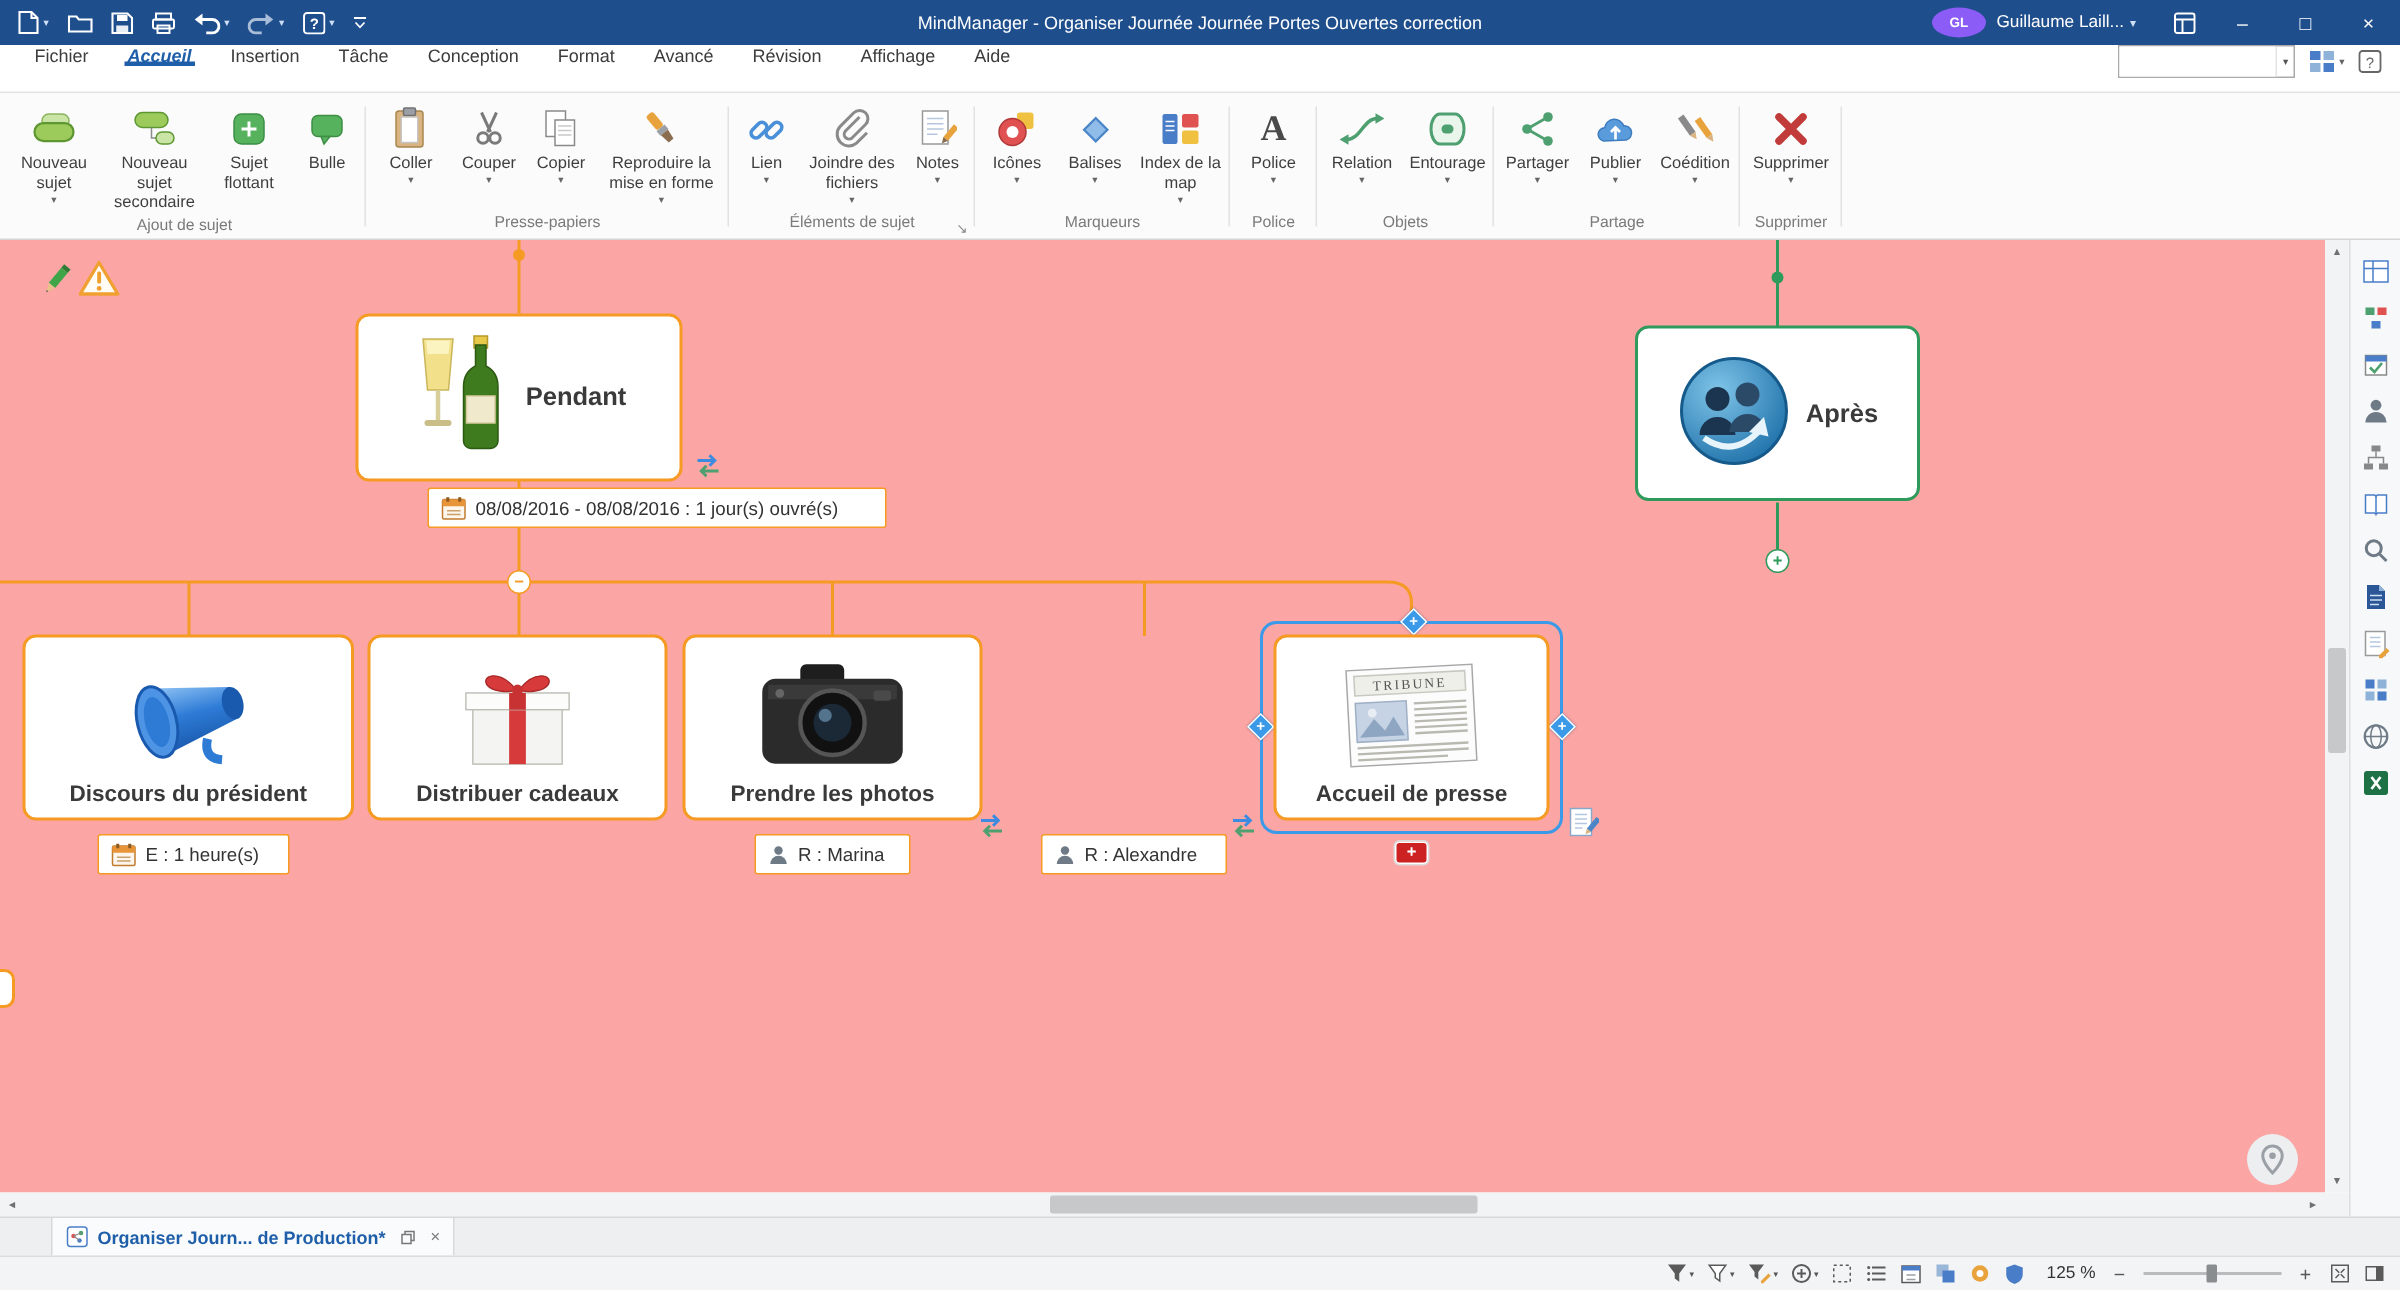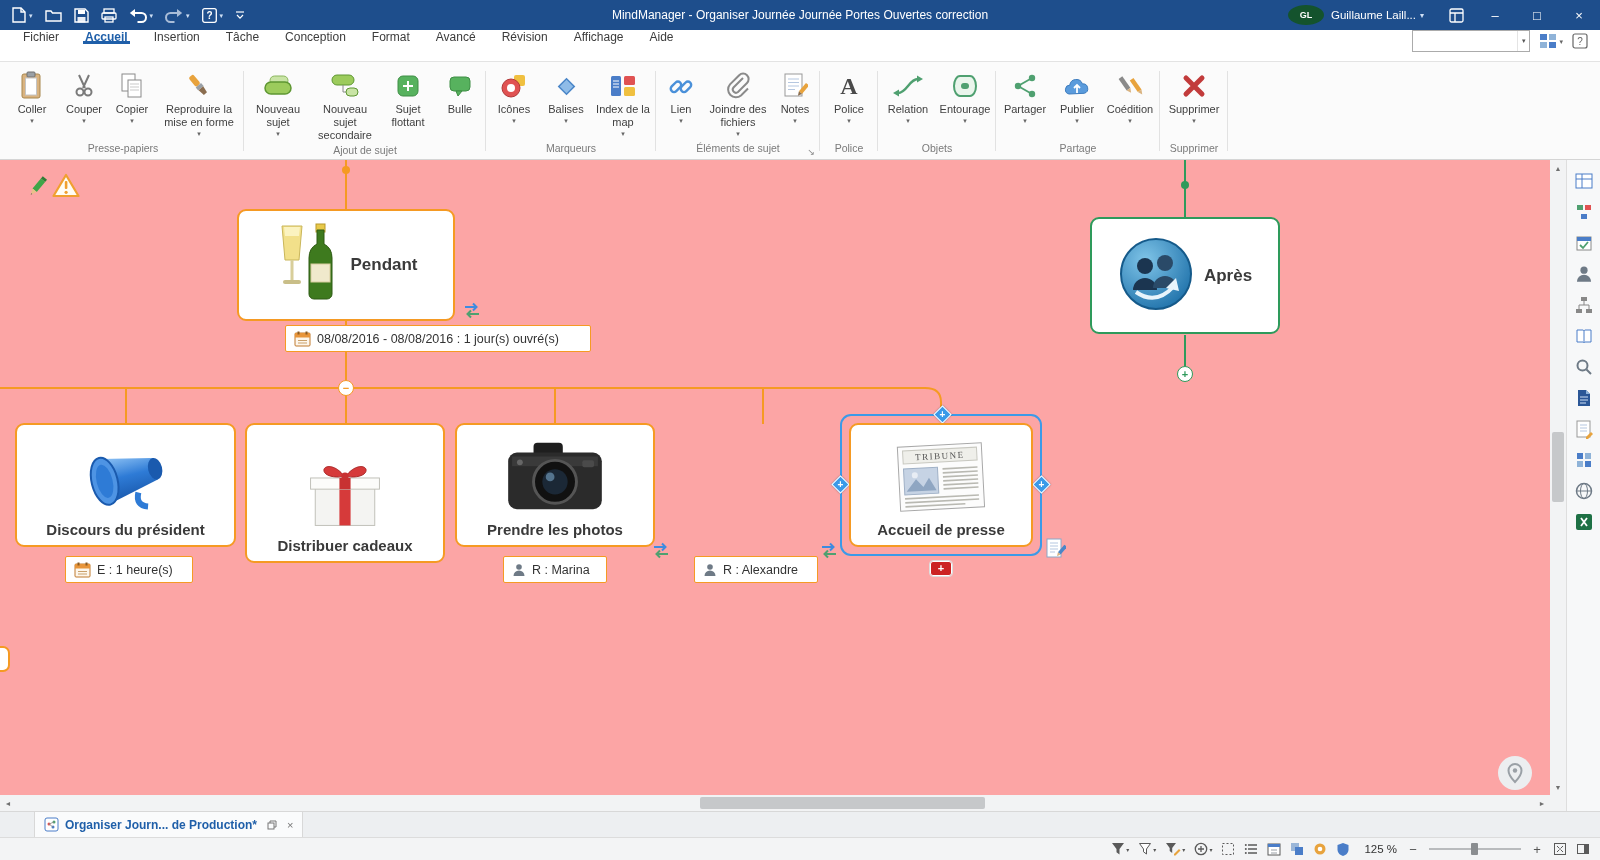--- a/index.html
+++ b/index.html
@@ -6,29 +6,29 @@
 body{font-family:"Liberation Sans","DejaVu Sans",sans-serif;background:#666;}
 .app{position:relative;width:1600px;height:860px;background:#fff;overflow:hidden;font-size:12px;color:#333;user-select:none;}
 
 
 .titlebar{position:absolute;left:0;top:0;width:100%;height:30px;background:#1E4E8C;color:#fff;}
 .qat{position:absolute;left:6px;top:0;height:30px;display:flex;align-items:center;}
 .qbtn{display:flex;align-items:center;gap:3px;padding:0 6px;height:100%;}
 .qchev{font-size:7px;color:#CFE0F5;line-height:1;}
 .title{position:absolute;left:50%;top:0;transform:translateX(-50%);height:30px;line-height:30px;font-size:12px;white-space:nowrap;}
 .tb-right{position:absolute;right:0;top:0;height:30px;display:flex;align-items:center;}
-.avatar{width:36px;height:20px;border-radius:50%;background:#14532d;color:#fff;font-size:9px;font-weight:bold;display:flex;align-items:center;justify-content:center;}
+.avatar{width:36px;height:20px;border-radius:50%;background:#8b5cf6;color:#fff;font-size:9px;font-weight:bold;display:flex;align-items:center;justify-content:center;}
 .uname{margin:0 4px 0 7px;font-size:11.5px;}
 .uchev{font-size:8px;margin-right:14px;color:#CFE0F5;}
 .wbtn{width:42px;height:30px;display:flex;align-items:center;justify-content:center;font-size:13px;color:#fff;}
 
 
 .tabrow{position:absolute;top:30px;left:0;width:100%;height:32px;background:#fff;border-bottom:1px solid #E3E3E3;display:flex;align-items:flex-start;padding-left:10px;}
 .rtab{display:flex;align-items:center;padding:0 13px;font-size:12px;color:#3C3C3C;position:relative;}
-.rtab.active{color:#1F5FA9;font-weight:bold;}
+.rtab.active{color:#1F5FA9;font-weight:bold;font-style:italic;}
 .rtab.active::after{content:"";position:absolute;left:11px;right:11px;bottom:0;height:3px;background:#1F5FA9;}
 .tabrow-right{margin-left:auto;display:flex;align-items:center;gap:9px;padding-right:12px;}
 .searchbox{display:flex;align-items:center;border:1px solid #ABABAB;height:22px;width:118px;background:#fff;}
 .searchbox input{flex:1;border:none;outline:none;height:100%;padding:0 5px;font-size:11px;min-width:0;font-family:inherit;}
 .sb-arrow{font-size:7px;color:#555;padding:0 4px;height:100%;display:flex;align-items:center;border-left:1px solid #E4E4E4;}
 .tr-icon{display:flex;align-items:center;gap:2px;}
 
 
 .ribbon{position:absolute;top:62px;left:0;width:100%;height:98px;background:#FBFBFB;border-bottom:1px solid #D5D5D5;display:flex;padding:1px 2px 0;}
 .rgroup{position:relative;display:flex;flex-direction:column;}
@@ -206,20 +206,64 @@
             <text x="8" y="12" font-size="10" text-anchor="middle" fill="#666">?</text>
           </svg>
       </span>
     </div>
   </div>
 
   <div class="ribbon">
 
     <div class="rgroup">
       <div class="rgroup-buttons">
+        <div class="rbtn" style="width:64px">
+          <span class="ricon">
+              <svg width="30" height="26">
+                <rect x="7" y="3" width="18" height="9" rx="4.5" fill="#C9E4A5" stroke="#8AB55E"></rect>
+                <rect x="2" y="9" width="26" height="12" rx="6" fill="#9CCB5C" stroke="#5E9732" stroke-width="1.5"></rect>
+              </svg>
+            </span>
+          <span class="lbl">Nouveau sujet</span>
+          <span class="chev">▾</span>
+        </div>
+        <div class="rbtn" style="width:70px">
+          <span class="ricon">
+              <svg width="30" height="28">
+                <rect x="2" y="3" width="22" height="10" rx="5" fill="#9CCB5C" stroke="#5E9732"></rect>
+                <path d="M13 13 v7 h4" fill="none" stroke="#8A8A8A"></path>
+                <rect x="16" y="16" width="12" height="8" rx="4" fill="#C9E4A5" stroke="#5E9732"></rect>
+              </svg>
+            </span>
+          <span class="lbl">Nouveau sujet secondaire</span>
+        </div>
+        <div class="rbtn" style="width:56px">
+          <span class="ricon">
+              <svg width="26" height="26">
+                <rect x="3" y="3" width="20" height="20" rx="5" fill="#57B25E" stroke="#3E8E45"></rect>
+                <path d="M13 8 v10 M8 13 h10" stroke="#fff" stroke-width="2"></path>
+              </svg>
+            </span>
+          <span class="lbl">Sujet flottant</span>
+        </div>
+        <div class="rbtn" style="width:48px">
+          <span class="ricon">
+              <svg width="26" height="26">
+                <rect x="3" y="4" width="20" height="14" rx="4" fill="#57B25E" stroke="#3E8E45"></rect>
+                <path d="M9 18 l2 5 4 -5 z" fill="#57B25E" stroke="#3E8E45"></path>
+              </svg>
+            </span>
+          <span class="lbl">Bulle</span>
+        </div>
+      </div>
+      <div class="rgroup-label">Ajout de sujet</div>
+    </div>
+
+    <div class="rgroup">
+      <div class="rgroup-buttons">
         <div class="rbtn" style="width:56px">
           <span class="ricon">
               <svg width="26" height="30">
                 <rect x="3" y="3" width="18" height="24" rx="2" fill="#D9B380" stroke="#A8874F"></rect>
                 <rect x="8" y="1" width="8" height="5" rx="1" fill="#9AA0A6" stroke="#707070"></rect>
                 <rect x="6.5" y="7" width="11" height="17" fill="#fff" stroke="#C4C4C4"></rect>
               </svg>
             </span>
           <span class="lbl">Coller</span>
           <span class="chev">▾</span>
@@ -254,102 +298,20 @@
                   <rect x="11.5" y="14" width="7" height="4" fill="#9AA0A6"></rect>
                   <path d="M12 18 h6 l-1 7 h-4 z" fill="#8A6D4F"></path>
                 </g>
               </svg>
             </span>
           <span class="lbl">Reproduire la mise en forme</span>
           <span class="chev">▾</span>
         </div>
       </div>
       <div class="rgroup-label">Presse-papiers</div>
-    </div>
-
-    <div class="rgroup">
-      <div class="rgroup-buttons">
-        <div class="rbtn" style="width:64px">
-          <span class="ricon">
-              <svg width="30" height="26">
-                <rect x="7" y="3" width="18" height="9" rx="4.5" fill="#C9E4A5" stroke="#8AB55E"></rect>
-                <rect x="2" y="9" width="26" height="12" rx="6" fill="#9CCB5C" stroke="#5E9732" stroke-width="1.5"></rect>
-              </svg>
-            </span>
-          <span class="lbl">Nouveau sujet</span>
-          <span class="chev">▾</span>
-        </div>
-        <div class="rbtn" style="width:70px">
-          <span class="ricon">
-              <svg width="30" height="28">
-                <rect x="2" y="3" width="22" height="10" rx="5" fill="#9CCB5C" stroke="#5E9732"></rect>
-                <path d="M13 13 v7 h4" fill="none" stroke="#8A8A8A"></path>
-                <rect x="16" y="16" width="12" height="8" rx="4" fill="#C9E4A5" stroke="#5E9732"></rect>
-              </svg>
-            </span>
-          <span class="lbl">Nouveau sujet secondaire</span>
-        </div>
-        <div class="rbtn" style="width:56px">
-          <span class="ricon">
-              <svg width="26" height="26">
-                <rect x="3" y="3" width="20" height="20" rx="5" fill="#57B25E" stroke="#3E8E45"></rect>
-                <path d="M13 8 v10 M8 13 h10" stroke="#fff" stroke-width="2"></path>
-              </svg>
-            </span>
-          <span class="lbl">Sujet flottant</span>
-        </div>
-        <div class="rbtn" style="width:48px">
-          <span class="ricon">
-              <svg width="26" height="26">
-                <rect x="3" y="4" width="20" height="14" rx="4" fill="#57B25E" stroke="#3E8E45"></rect>
-                <path d="M9 18 l2 5 4 -5 z" fill="#57B25E" stroke="#3E8E45"></path>
-              </svg>
-            </span>
-          <span class="lbl">Bulle</span>
-        </div>
-      </div>
-      <div class="rgroup-label">Ajout de sujet</div>
-    </div>
-
-    <div class="rgroup">
-      <div class="rgroup-buttons">
-        <div class="rbtn" style="width:52px">
-          <span class="ricon">
-              <svg width="28" height="28">
-                <rect x="14" y="3" width="11" height="11" rx="2" fill="#F0C040"></rect>
-                <circle cx="11" cy="16" r="9" fill="#E05252" stroke="#B03838"></circle>
-                <circle cx="11" cy="16" r="4" fill="#fff"></circle>
-              </svg>
-            </span>
-          <span class="lbl">Icônes</span>
-          <span class="chev">▾</span>
-        </div>
-        <div class="rbtn" style="width:52px">
-          <span class="ricon">
-              <svg width="28" height="28">
-                <rect x="9" y="9" width="11" height="11" fill="#8FBCE8" stroke="#4A86C8" stroke-width="1.5" transform="rotate(45 14.5 14.5)"></rect>
-              </svg>
-            </span>
-          <span class="lbl">Balises</span>
-          <span class="chev">▾</span>
-        </div>
-        <div class="rbtn" style="width:62px">
-          <span class="ricon">
-              <svg width="28" height="28">
-                <rect x="2" y="4" width="10" height="20" rx="1.5" fill="#4A7DC8"></rect>
-                <path d="M4 9 h6 M4 12 h6 M4 15 h6" stroke="#fff"></path>
-                <rect x="15" y="4" width="11" height="9" rx="1.5" fill="#E05252"></rect>
-                <rect x="15" y="15" width="11" height="9" rx="1.5" fill="#F0C040"></rect>
-              </svg>
-            </span>
-          <span class="lbl">Index de la map</span>
-          <span class="chev">▾</span>
-        </div>
-      </div>
-      <div class="rgroup-label">Marqueurs</div>
     </div>
 
     <div class="rgroup">
       <div class="rgroup-buttons">
         <div class="rbtn" style="width:46px">
           <span class="ricon">
               <svg width="28" height="28">
                 <g fill="none" stroke="#4A90D9" stroke-width="2.4">
                   <rect x="3" y="11.5" width="12" height="6.5" rx="3.2" transform="rotate(-45 9 14.8)"></rect>
                   <rect x="13" y="11.5" width="12" height="6.5" rx="3.2" transform="rotate(-45 19 14.8)"></rect>
@@ -378,20 +340,58 @@
                   <path d="M18.5 21 h4 l-2 4 z" fill="#8A6D4F"></path>
                 </g>
               </svg>
             </span>
           <span class="lbl">Notes</span>
           <span class="chev">▾</span>
         </div>
       </div>
       <div class="rgroup-label">Éléments de sujet</div>
       <span class="launcher">↘</span>
+    </div>
+
+    <div class="rgroup">
+      <div class="rgroup-buttons">
+        <div class="rbtn" style="width:52px">
+          <span class="ricon">
+              <svg width="28" height="28">
+                <rect x="14" y="3" width="11" height="11" rx="2" fill="#F0C040"></rect>
+                <circle cx="11" cy="16" r="9" fill="#E05252" stroke="#B03838"></circle>
+                <circle cx="11" cy="16" r="4" fill="#fff"></circle>
+              </svg>
+            </span>
+          <span class="lbl">Icônes</span>
+          <span class="chev">▾</span>
+        </div>
+        <div class="rbtn" style="width:52px">
+          <span class="ricon">
+              <svg width="28" height="28">
+                <rect x="9" y="9" width="11" height="11" fill="#8FBCE8" stroke="#4A86C8" stroke-width="1.5" transform="rotate(45 14.5 14.5)"></rect>
+              </svg>
+            </span>
+          <span class="lbl">Balises</span>
+          <span class="chev">▾</span>
+        </div>
+        <div class="rbtn" style="width:62px">
+          <span class="ricon">
+              <svg width="28" height="28">
+                <rect x="2" y="4" width="10" height="20" rx="1.5" fill="#4A7DC8"></rect>
+                <path d="M4 9 h6 M4 12 h6 M4 15 h6" stroke="#fff"></path>
+                <rect x="15" y="4" width="11" height="9" rx="1.5" fill="#E05252"></rect>
+                <rect x="15" y="15" width="11" height="9" rx="1.5" fill="#F0C040"></rect>
+              </svg>
+            </span>
+          <span class="lbl">Index de la map</span>
+          <span class="chev">▾</span>
+        </div>
+      </div>
+      <div class="rgroup-label">Marqueurs</div>
     </div>
 
     <div class="rgroup">
       <div class="rgroup-buttons">
         <div class="rbtn" style="width:54px">
           <span class="ricon">
               <span class="police-a">A</span>
             </span>
           <span class="lbl">Police</span>
           <span class="chev">▾</span>
@@ -604,21 +604,21 @@
       <svg width="17" height="16" viewBox="0 0 17 16">
           <rect x="1" y="2" width="15" height="13" rx="1" fill="#FDF6EC" stroke="#C07B2E"></rect>
           <rect x="1" y="2" width="15" height="4.5" fill="#E8953A"></rect>
           <rect x="3.5" y="0.5" width="2" height="3" fill="#8A5A20"></rect>
           <rect x="11.5" y="0.5" width="2" height="3" fill="#8A5A20"></rect>
           <path d="M4 9.5 h9 M4 12 h9" stroke="#C9A06A"></path>
         </svg>
       <span>E : 1 heure(s)</span>
     </div>
 
-    <div class="topic child" style="left:245px;top:263px;width:200px;height:140px">
+    <div class="topic child" style="left:245px;top:263px;width:200px;height:124px">
       <span>
         <svg width="100" height="80" viewBox="0 0 100 86">
           <rect x="18" y="38" width="64" height="42" fill="#F4F4F2" stroke="#BDBDB5"></rect>
           <rect x="44" y="38" width="12" height="42" fill="#D63A3A"></rect>
           <rect x="13" y="29" width="74" height="12" fill="#FCFCFA" stroke="#BDBDB5"></rect>
           <rect x="44" y="29" width="12" height="12" fill="#C83232"></rect>
           <path d="M49 27 C38 12 24 16 28 23 C31 28 43 29 49 27 Z" fill="#D63A3A" stroke="#A82828"></path>
           <path d="M51 27 C62 12 76 16 72 23 C69 28 57 29 51 27 Z" fill="#D63A3A" stroke="#A82828"></path>
           <circle cx="50" cy="27" r="4" fill="#C83232"></circle>
         </svg>

